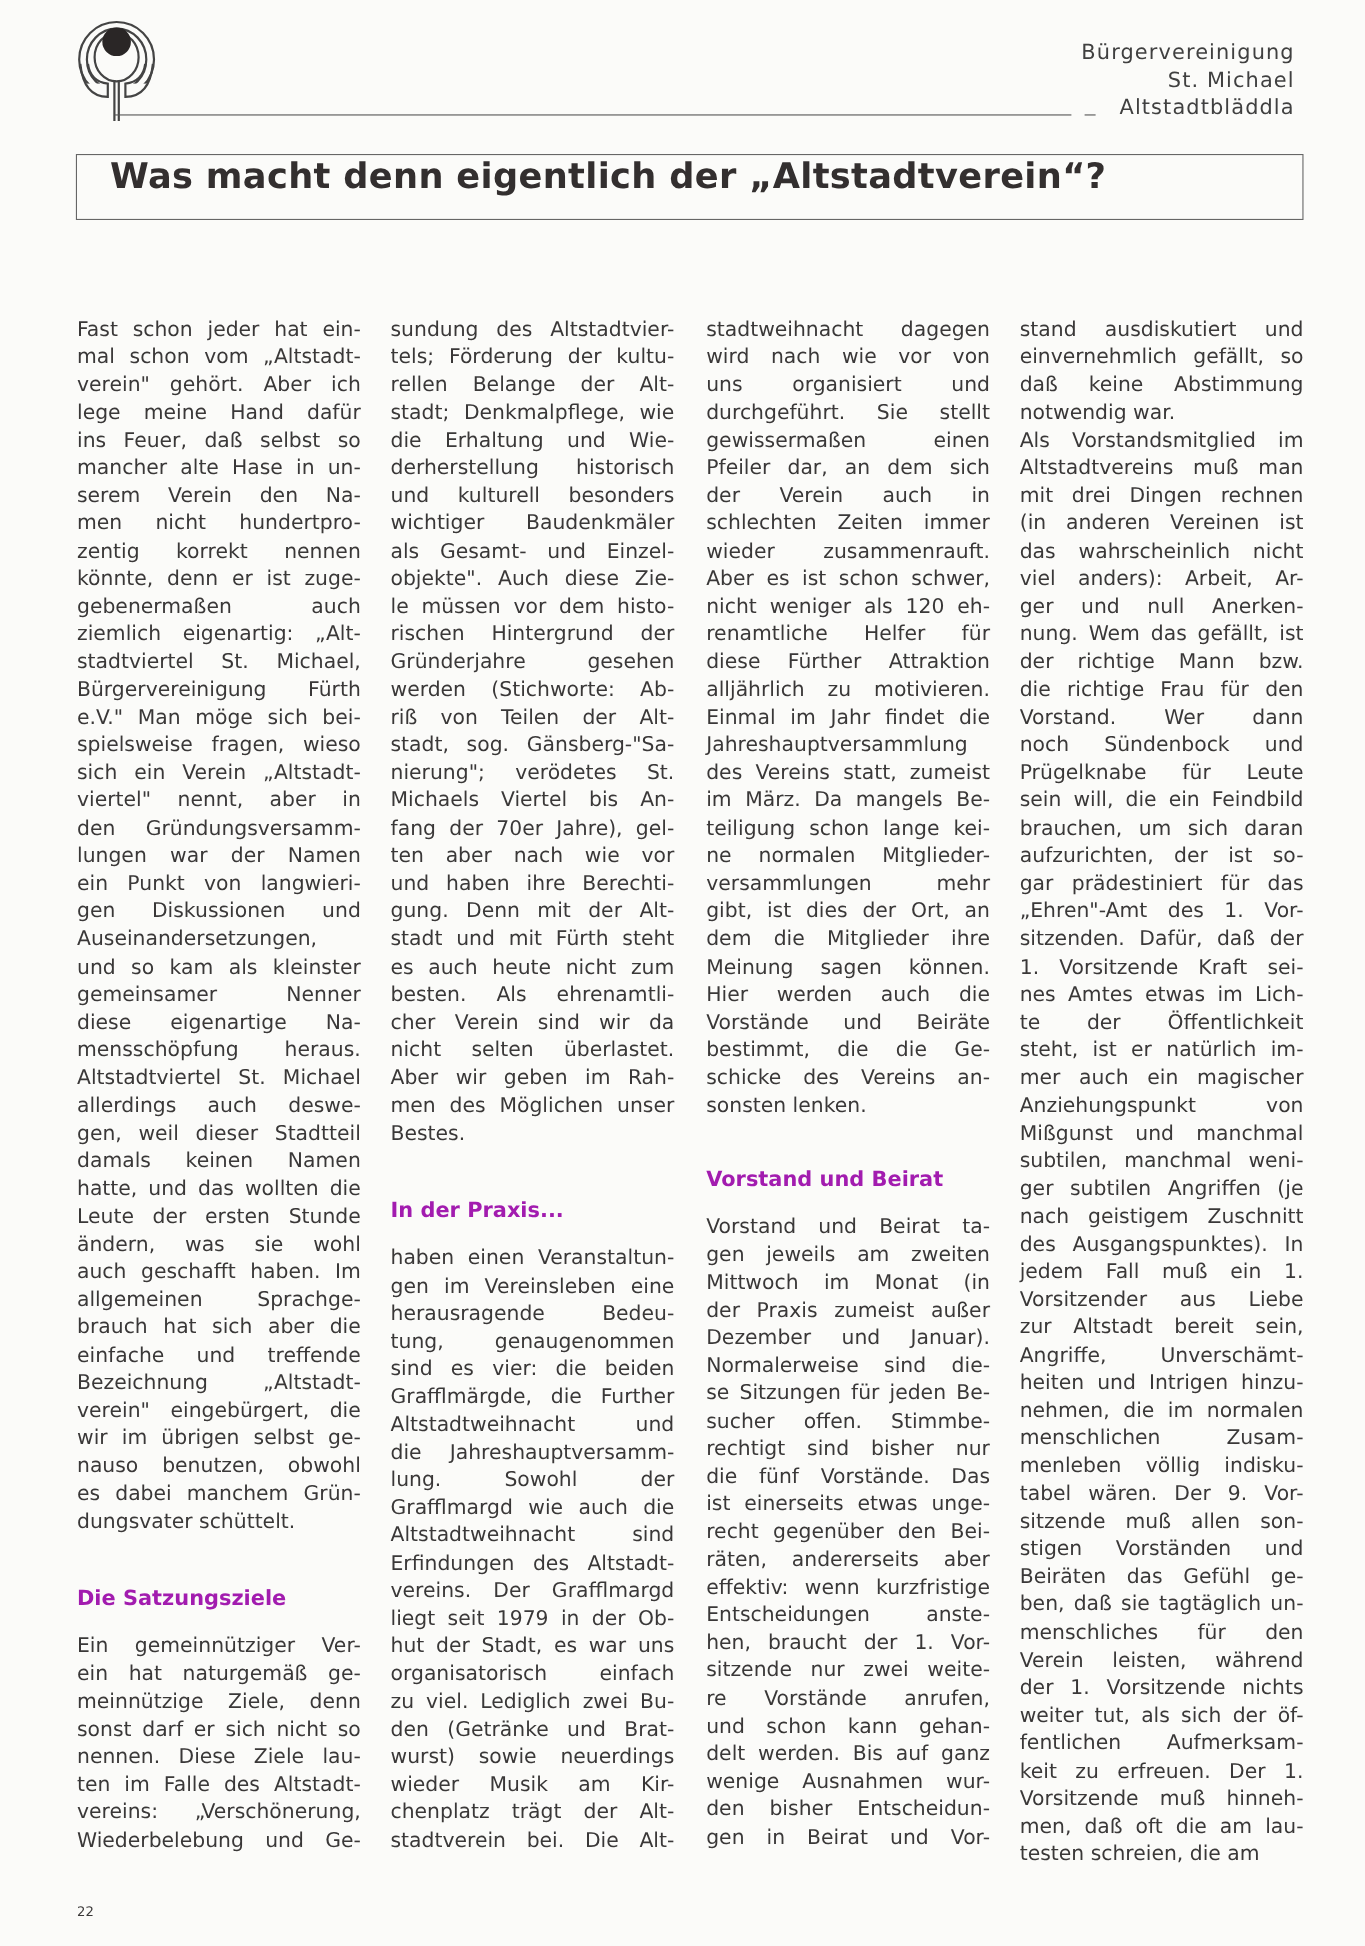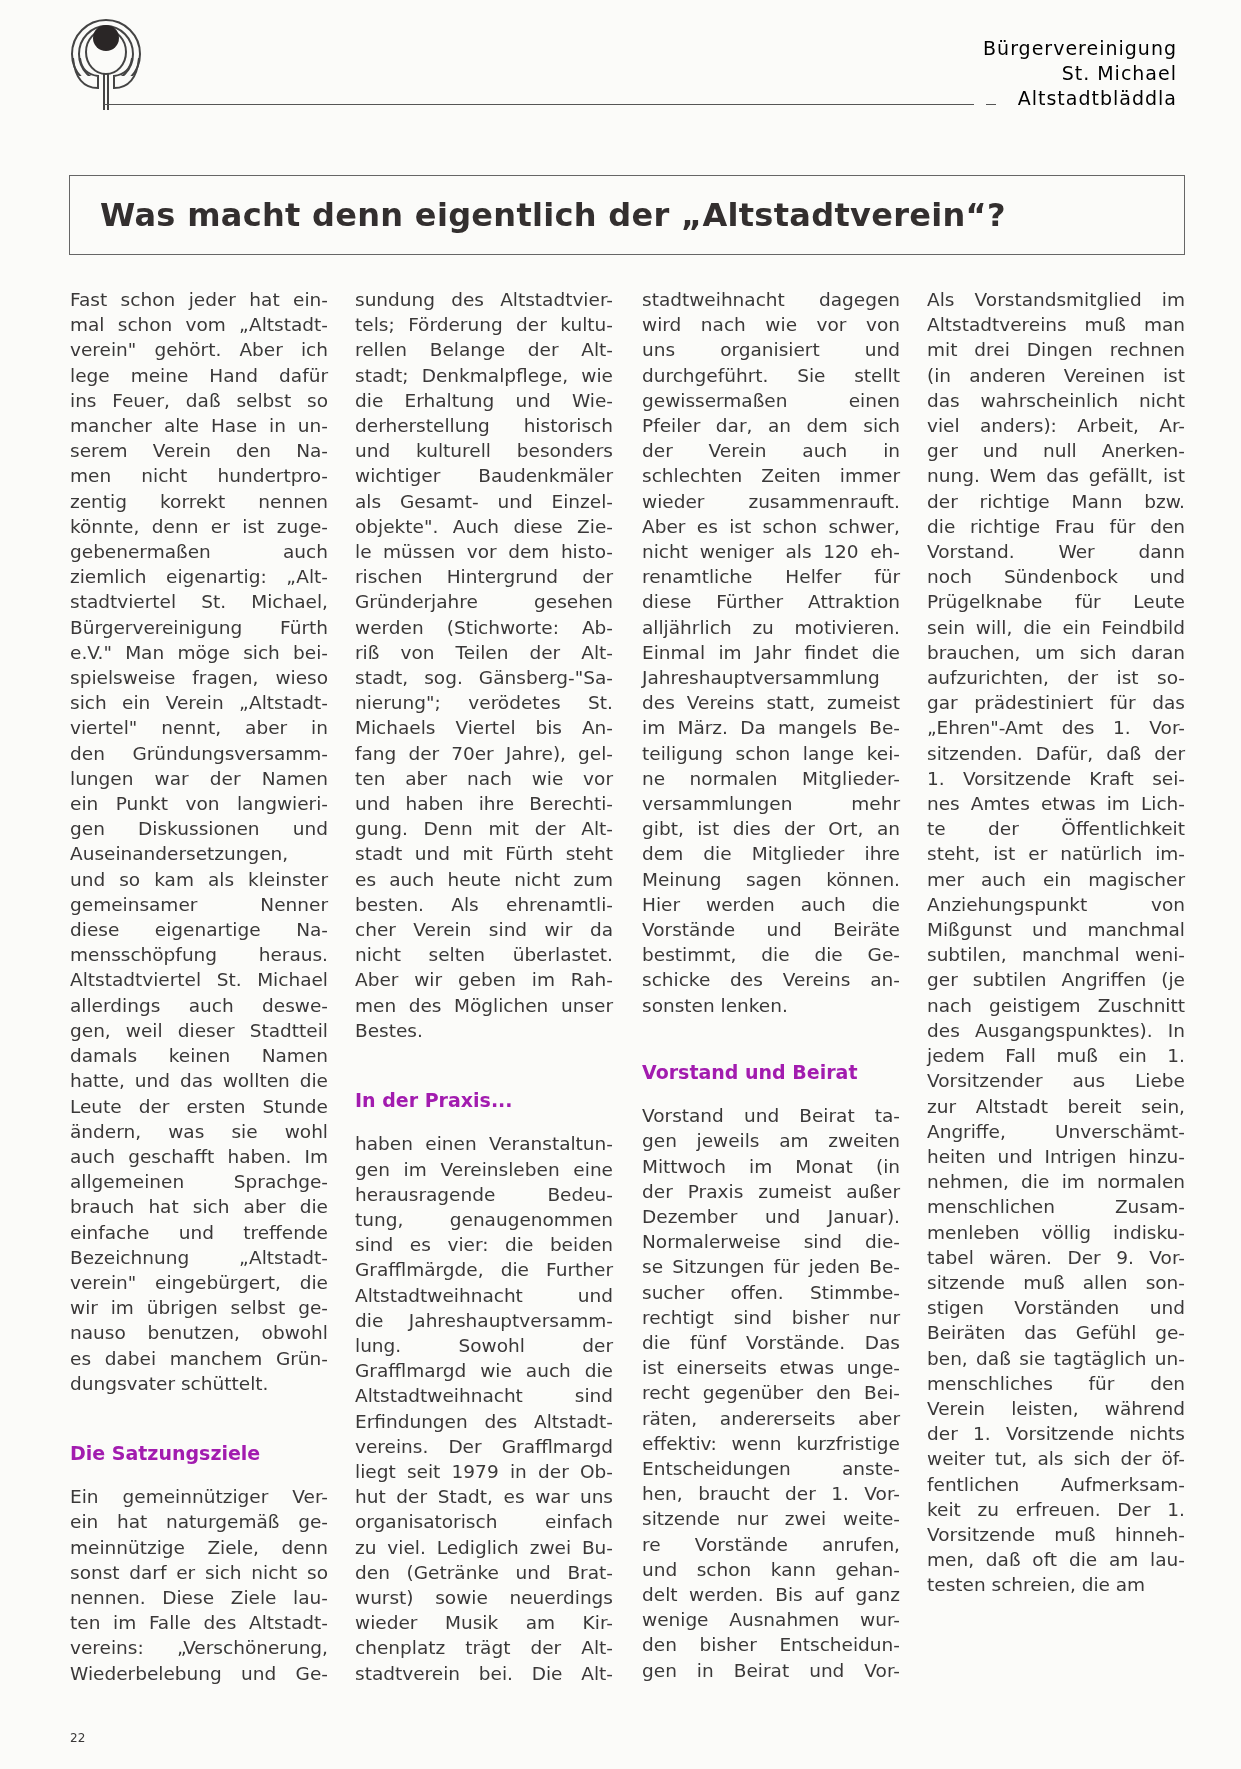--- a/index.html
+++ b/index.html
@@ -9,26 +9,26 @@
     color: #3a3838;
     font-family: "DejaVu Sans", sans-serif;
     position: relative;
     overflow: hidden;
   }
   .logo { position: absolute; left: 68px; top: 18px; width: 78px; height: 92px; }
   .header-rule { position: absolute; left: 104px; top: 104px; width: 870px; height: 1px; background: #555; }
   .header-rule-end { position: absolute; left: 986px; top: 104px; width: 10px; height: 1px; background: #555; }
   .masthead {
     position: absolute; right: 64px; top: 36px;
-    text-align: right; font-size: 19px; line-height: 25px; letter-spacing: 1px; color: #000000;
+    text-align: right; font-size: 19px; line-height: 25px; letter-spacing: 1px; color: #404040;
   }
   .title-box {
-    position: absolute; left: 69px; top: 140px; width: 1116px; height: 80px;
+    position: absolute; left: 69px; top: 140px; width: 1116px; height: 60px;
     border: 1.5px solid #666; box-sizing: border-box;
-    display: flex; align-items: center; margin-top: 35px;
+    display: flex; 
   }
   .title {
     margin: 0 0 0 30px; font-size: 32px; font-weight: bold; color: #332f2f; letter-spacing: 0.3px;
   }
   .col {
     position: absolute; top: 287px; width: 258px;
     font-size: 18.5px; line-height: 25.2px; text-align: justify;
   }
   .col p { margin: 0; }
   .col .line { display: block; text-align: justify; text-align-last: justify; white-space: nowrap; }
@@ -244,20 +244,26 @@
       <span class="line">sitzende nur zwei weite-</span>
       <span class="line">re Vorstände anrufen,</span>
       <span class="line">und schon kann gehan-</span>
       <span class="line">delt werden. Bis auf ganz</span>
       <span class="line">wenige Ausnahmen wur-</span>
       <span class="line">den bisher Entscheidun-</span>
       <span class="line">gen in Beirat und Vor-</span>
     </p>
   </div>
 <div class="col c4">
+    <p>
+      <span class="line">stand ausdiskutiert und</span>
+      <span class="line">einvernehmlich gefällt, so</span>
+      <span class="line">daß keine Abstimmung</span>
+      <span class="line last">notwendig war.</span>
+    </p>
     <p>
       <span class="line">Als Vorstandsmitglied im</span>
       <span class="line">Altstadtvereins muß man</span>
       <span class="line">mit drei Dingen rechnen</span>
       <span class="line">(in anderen Vereinen ist</span>
       <span class="line">das wahrscheinlich nicht</span>
       <span class="line">viel anders): Arbeit, Ar-</span>
       <span class="line">ger und null Anerken-</span>
       <span class="line">nung. Wem das gefällt, ist</span>
       <span class="line">der richtige Mann bzw.</span>

